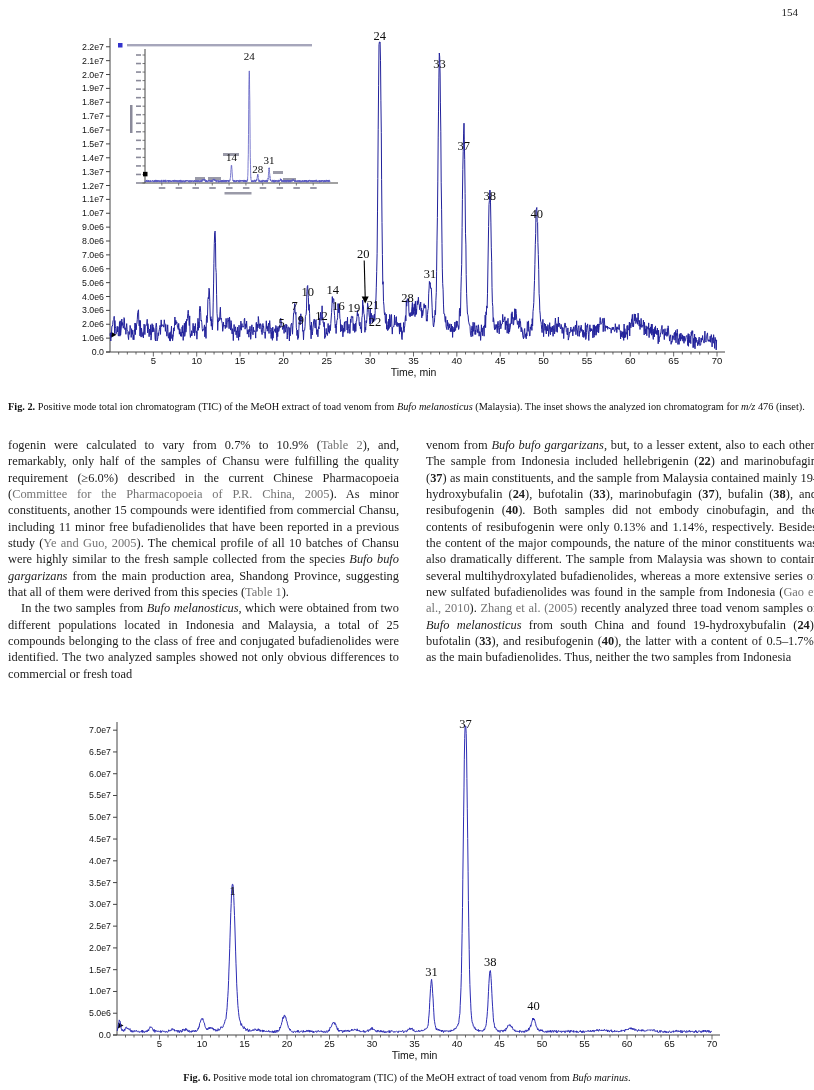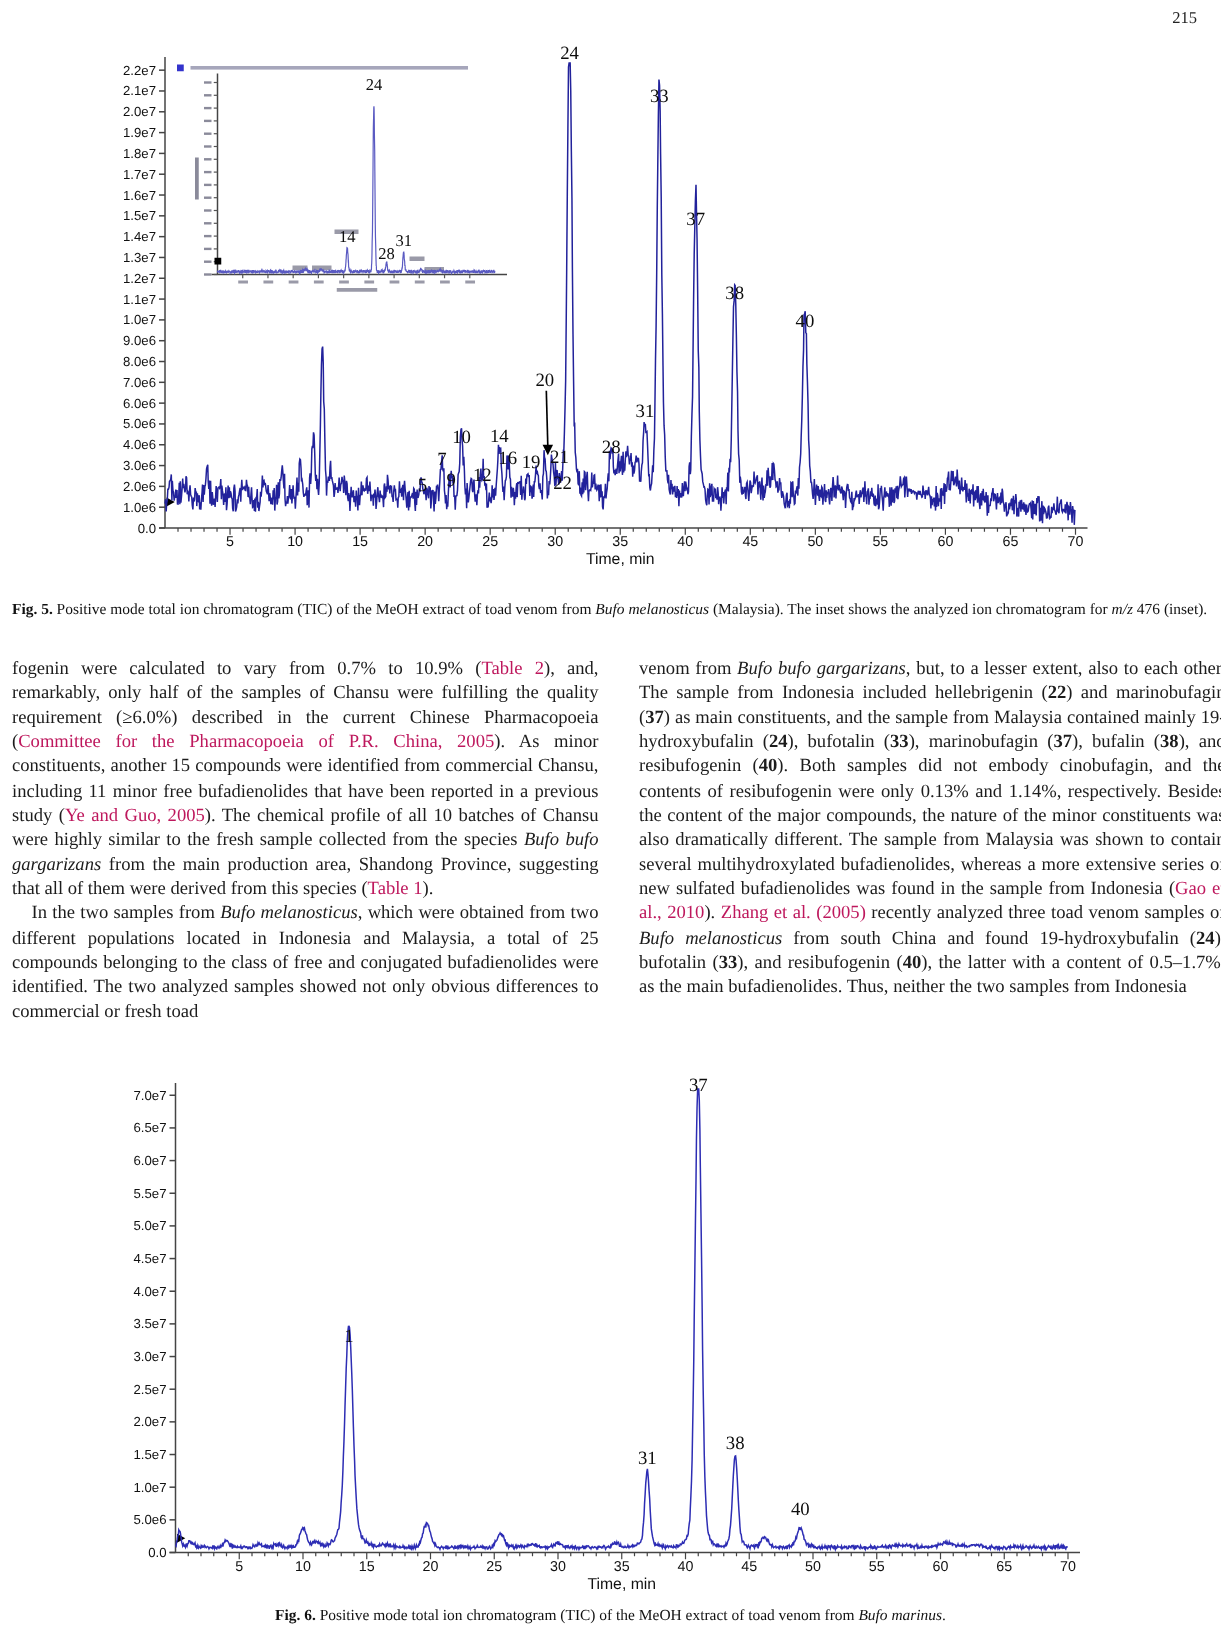--- a/index.html
+++ b/index.html
@@ -13,34 +13,34 @@
   #fig5inset{left:100px;top:38px;width:260px;height:172px;}
   #fig6{left:50px;top:712px;width:700px;height:354px;}
   .cap{position:absolute;font-size:10.3px;line-height:13.6px;color:#111;text-align:justify;}
   .cap5{left:8px;width:798px;top:400px;}
   .cap6{left:0;width:100%;top:1071px;text-align:center;font-family:Liberation Serif, serif;}
   .col{position:absolute;top:437px;width:391px;font-size:12.4px;line-height:16.35px;
        text-align:justify;color:#1c1c1c;}
   .colL{left:8px;} .colR{left:426px;}
   .col p{margin:0;}
   .col p.ind{text-indent:13px;}
-  .link{color:#be185d;}
+  .link{color:#737373;}
   
   .yt{font-family:"Liberation Sans",sans-serif;font-size:8.8px;fill:#111;}
   .xt{font-family:"Liberation Sans",sans-serif;font-size:9.5px;fill:#111;}
   .xl{font-family:"Liberation Sans",sans-serif;font-size:10.5px;fill:#111;}
   .pk{font-family:"Liberation Serif",serif;font-size:12.5px;fill:#0d0d0d;}
   .pkm{font-family:"Liberation Serif",serif;font-size:11px;fill:#0d0d0d;}
 </style>
 </head>
 <body>
 
 <div class="page">
 
-  <div class="page-num">215</div>
+  <div class="page-num">154</div>
 
   <svg id="fig5" class="fig">
       <line x1="60" y1="10" x2="60" y2="324" stroke="#444" stroke-width="1"></line>
       <line x1="56" y1="324" x2="675" y2="324" stroke="#444" stroke-width="1"></line>
       <line x1="56" y1="18.774774774774755" x2="60" y2="18.774774774774755" stroke="#444" stroke-width="1"></line>
       <text x="54" y="21.774774774774755" class="yt" text-anchor="end">2.2e7</text>
       <line x1="56" y1="32.648648648648646" x2="60" y2="32.648648648648646" stroke="#444" stroke-width="1"></line>
       <text x="54" y="35.648648648648646" class="yt" text-anchor="end">2.1e7</text>
       <line x1="56" y1="46.522522522522536" x2="60" y2="46.522522522522536" stroke="#444" stroke-width="1"></line>
       <text x="54" y="49.522522522522536" class="yt" text-anchor="end">2.0e7</text>
@@ -257,21 +257,21 @@
       <rect x="173" y="133" width="10" height="3" fill="#9a9aa8"></rect>
       <rect x="183" y="140" width="13" height="3" fill="#9a9aa8"></rect>
       <rect x="43" y="133.84" width="4.5" height="4.5" fill="#000"></rect>
       <polyline points="45.0,142.6 45.1,143.7 45.2,143.2 45.3,143.4 45.5,143.2 45.6,143.1 45.7,143.1 45.8,143.1 45.9,142.9 46.0,143.3 46.2,143.5 46.3,142.5 46.4,143.3 46.5,143.1 46.6,142.1 46.7,143.5 46.9,142.2 47.0,141.9 47.1,143.1 47.2,143.8 47.3,143.8 47.4,143.1 47.5,142.9 47.7,143.5 47.8,143.6 47.9,144.0 48.0,143.1 48.1,142.5 48.2,143.9 48.4,142.4 48.5,143.7 48.6,143.2 48.7,142.2 48.8,143.7 48.9,143.5 49.0,143.5 49.2,143.8 49.3,143.8 49.4,143.1 49.5,143.2 49.6,143.1 49.7,143.2 49.9,142.6 50.0,144.1 50.1,142.8 50.2,142.6 50.3,143.3 50.4,144.0 50.6,142.5 50.7,143.0 50.8,143.5 50.9,142.9 51.0,143.2 51.1,143.5 51.2,143.1 51.4,143.3 51.5,143.1 51.6,142.9 51.7,143.1 51.8,143.0 51.9,143.1 52.1,143.6 52.2,143.6 52.3,143.1 52.4,142.4 52.5,143.0 52.6,142.7 52.7,143.0 52.9,143.1 53.0,143.0 53.1,142.5 53.2,143.5 53.3,142.9 53.4,144.1 53.6,143.7 53.7,143.0 53.8,143.9 53.9,143.4 54.0,143.2 54.1,143.1 54.2,143.4 54.4,142.7 54.5,144.1 54.6,142.2 54.7,143.6 54.8,142.6 54.9,142.6 55.1,143.2 55.2,143.2 55.3,142.9 55.4,143.7 55.5,144.0 55.6,141.9 55.8,143.3 55.9,142.1 56.0,143.5 56.1,142.7 56.2,143.0 56.3,143.9 56.4,144.1 56.6,142.0 56.7,142.0 56.8,143.4 56.9,142.2 57.0,144.0 57.1,142.9 57.3,142.2 57.4,143.6 57.5,142.9 57.6,143.1 57.7,143.1 57.8,142.8 57.9,144.0 58.1,143.1 58.2,142.4 58.3,143.6 58.4,143.3 58.5,143.0 58.6,142.8 58.8,142.8 58.9,142.1 59.0,143.0 59.1,143.4 59.2,142.9 59.3,143.6 59.5,143.9 59.6,143.2 59.7,143.4 59.8,142.8 59.9,144.1 60.0,142.5 60.1,143.0 60.3,143.3 60.4,143.2 60.5,142.9 60.6,143.2 60.7,143.7 60.8,143.4 61.0,143.6 61.1,143.1 61.2,142.1 61.3,142.7 61.4,144.1 61.5,144.3 61.6,141.9 61.8,144.2 61.9,143.4 62.0,143.5 62.1,143.5 62.2,143.4 62.3,143.2 62.5,142.9 62.6,142.6 62.7,142.9 62.8,143.2 62.9,143.7 63.0,143.1 63.2,143.6 63.3,141.9 63.4,144.0 63.5,142.4 63.6,142.1 63.7,143.9 63.8,143.0 64.0,143.9 64.1,142.0 64.2,142.9 64.3,143.4 64.4,143.1 64.5,142.8 64.7,143.3 64.8,142.0 64.9,143.8 65.0,143.2 65.1,141.9 65.2,143.2 65.3,143.1 65.5,144.2 65.6,142.8 65.7,141.9 65.8,143.0 65.9,143.7 66.0,142.8 66.2,143.7 66.3,143.1 66.4,142.9 66.5,143.3 66.6,142.9 66.7,143.1 66.9,142.8 67.0,143.0 67.1,142.9 67.2,142.9 67.3,142.3 67.4,142.9 67.5,143.4 67.7,143.2 67.8,143.4 67.9,142.2 68.0,142.5 68.1,142.8 68.2,143.1 68.4,142.1 68.5,144.1 68.6,143.4 68.7,143.1 68.8,144.2 68.9,142.1 69.0,143.3 69.2,142.2 69.3,143.2 69.4,143.3 69.5,142.6 69.6,143.3 69.7,142.8 69.9,142.6 70.0,143.1 70.1,143.0 70.2,142.2 70.3,143.0 70.4,143.6 70.6,143.1 70.7,143.3 70.8,143.0 70.9,143.9 71.0,143.1 71.1,143.7 71.2,142.9 71.4,142.7 71.5,143.5 71.6,143.1 71.7,143.9 71.8,143.6 71.9,143.3 72.1,143.1 72.2,142.8 72.3,142.4 72.4,143.0 72.5,143.0 72.6,142.7 72.7,143.5 72.9,143.8 73.0,143.4 73.1,143.0 73.2,142.2 73.3,142.9 73.4,143.8 73.6,142.2 73.7,143.1 73.8,143.1 73.9,143.1 74.0,143.0 74.1,142.8 74.3,143.6 74.4,142.1 74.5,141.9 74.6,142.6 74.7,143.1 74.8,143.8 74.9,142.6 75.1,143.6 75.2,143.0 75.3,143.1 75.4,142.3 75.5,142.4 75.6,142.6 75.8,143.6 75.9,142.2 76.0,143.1 76.1,142.5 76.2,143.4 76.3,142.3 76.4,142.6 76.6,143.6 76.7,143.6 76.8,143.1 76.9,143.1 77.0,143.1 77.1,143.4 77.3,144.1 77.4,142.6 77.5,142.8 77.6,142.4 77.7,143.2 77.8,143.8 78.0,142.9 78.1,142.3 78.2,142.2 78.3,143.0 78.4,144.3 78.5,143.9 78.6,143.1 78.8,143.3 78.9,143.2 79.0,142.9 79.1,142.1 79.2,142.6 79.3,143.1 79.5,142.3 79.6,143.1 79.7,143.1 79.8,144.3 79.9,143.1 80.0,142.3 80.2,144.1 80.3,142.0 80.4,141.9 80.5,143.1 80.6,143.3 80.7,143.0 80.8,142.2 81.0,143.6 81.1,144.3 81.2,142.1 81.3,143.1 81.4,143.2 81.5,143.4 81.7,143.1 81.8,144.2 81.9,143.1 82.0,143.9 82.1,144.0 82.2,143.0 82.3,143.3 82.5,143.5 82.6,142.7 82.7,144.2 82.8,142.5 82.9,144.0 83.0,143.0 83.2,142.9 83.3,142.8 83.4,143.1 83.5,143.1 83.6,143.4 83.7,143.5 83.9,142.8 84.0,142.1 84.1,142.2 84.2,144.2 84.3,143.3 84.4,143.5 84.5,143.1 84.7,144.2 84.8,143.1 84.9,143.9 85.0,143.2 85.1,144.0 85.2,143.4 85.4,143.4 85.5,142.8 85.6,143.2 85.7,142.3 85.8,142.0 85.9,143.8 86.0,142.9 86.2,142.4 86.3,143.1 86.4,142.5 86.5,143.0 86.6,142.4 86.7,142.3 86.9,143.1 87.0,142.8 87.1,142.5 87.2,142.8 87.3,142.6 87.4,142.4 87.6,143.1 87.7,142.7 87.8,142.8 87.9,142.3 88.0,142.9 88.1,143.5 88.2,144.0 88.4,143.4 88.5,143.2 88.6,143.9 88.7,143.0 88.8,143.1 88.9,142.6 89.1,142.2 89.2,143.1 89.3,144.3 89.4,143.1 89.5,143.1 89.6,143.1 89.7,143.3 89.9,143.7 90.0,142.3 90.1,143.0 90.2,142.5 90.3,143.0 90.4,143.1 90.6,143.3 90.7,144.2 90.8,143.7 90.9,143.0 91.0,143.5 91.1,142.3 91.3,143.5 91.4,143.1 91.5,143.1 91.6,143.9 91.7,142.8 91.8,143.1 91.9,143.5 92.1,142.6 92.2,143.2 92.3,143.5 92.4,143.2 92.5,142.6 92.6,142.7 92.8,142.7 92.9,142.8 93.0,142.7 93.1,142.9 93.2,143.1 93.3,144.0 93.4,143.9 93.6,143.0 93.7,144.1 93.8,143.2 93.9,143.2 94.0,143.0 94.1,142.0 94.3,143.1 94.4,143.1 94.5,143.5 94.6,143.1 94.7,143.4 94.8,142.0 95.0,142.9 95.1,143.0 95.2,143.2 95.3,142.7 95.4,143.8 95.5,143.1 95.6,144.0 95.8,142.5 95.9,143.9 96.0,143.2 96.1,142.7 96.2,143.1 96.3,142.2 96.5,142.7 96.6,143.3 96.7,143.7 96.8,142.7 96.9,143.7 97.0,143.1 97.1,143.4 97.3,142.4 97.4,143.2 97.5,143.1 97.6,143.1 97.7,144.1 97.8,142.7 98.0,143.7 98.1,142.2 98.2,143.1 98.3,143.7 98.4,143.1 98.5,143.1 98.7,143.2 98.8,142.5 98.9,143.2 99.0,142.2 99.1,142.6 99.2,143.5 99.3,143.4 99.5,142.9 99.6,143.1 99.7,144.2 99.8,144.0 99.9,143.5 100.0,143.1 100.2,143.7 100.3,143.8 100.4,142.9 100.5,143.1 100.6,143.9 100.7,143.3 100.8,142.0 101.0,143.0 101.1,143.7 101.2,143.1 101.3,143.2 101.4,144.0 101.5,142.2 101.7,141.8 101.8,143.2 101.9,143.2 102.0,143.9 102.1,142.7 102.2,142.2 102.4,142.6 102.5,141.4 102.6,141.7 102.7,142.4 102.8,142.8 102.9,142.1 103.0,141.9 103.2,142.1 103.3,141.5 103.4,141.6 103.5,141.8 103.6,141.5 103.7,141.2 103.9,142.1 104.0,141.7 104.1,142.0 104.2,142.2 104.3,142.8 104.4,140.9 104.5,141.4 104.7,142.0 104.8,141.5 104.9,141.8 105.0,143.0 105.1,143.2 105.2,141.6 105.4,142.3 105.5,142.7 105.6,143.9 105.7,143.6 105.8,142.8 105.9,144.1 106.1,142.9 106.2,142.1 106.3,142.9 106.4,143.8 106.5,142.1 106.6,143.0 106.7,143.6 106.9,143.2 107.0,142.6 107.1,143.1 107.2,143.3 107.3,143.0 107.4,143.9 107.6,144.2 107.7,143.1 107.8,143.1 107.9,142.9 108.0,143.4 108.1,142.8 108.2,143.1 108.4,142.8 108.5,142.7 108.6,142.1 108.7,143.1 108.8,142.2 108.9,142.8 109.1,143.6 109.2,142.4 109.3,142.8 109.4,142.5 109.5,142.9 109.6,142.5 109.8,143.1 109.9,143.2 110.0,143.4 110.1,142.5 110.2,143.1 110.3,142.9 110.4,143.8 110.6,143.1 110.7,142.3 110.8,142.5 110.9,143.2 111.0,142.1 111.1,144.0 111.3,143.1 111.4,143.3 111.5,143.0 111.6,142.0 111.7,143.9 111.8,143.7 111.9,143.1 112.1,144.0 112.2,143.0 112.3,142.9 112.4,142.6 112.5,142.1 112.6,143.0 112.8,143.0 112.9,143.4 113.0,142.8 113.1,142.0 113.2,141.1 113.3,141.8 113.5,142.1 113.6,141.3 113.7,141.3 113.8,140.9 113.9,141.3 114.0,142.0 114.1,142.0 114.3,141.7 114.4,142.5 114.5,142.2 114.6,141.8 114.7,141.3 114.8,142.9 115.0,142.4 115.1,142.0 115.2,142.6 115.3,142.8 115.4,142.6 115.5,141.9 115.6,143.0 115.8,142.5 115.9,143.1 116.0,143.5 116.1,143.2 116.2,142.6 116.3,144.2 116.5,142.5 116.6,143.1 116.7,142.4 116.8,142.9 116.9,143.2 117.0,143.2 117.2,143.4 117.3,143.2 117.4,143.1 117.5,143.3 117.6,142.4 117.7,143.1 117.8,142.8 118.0,143.1 118.1,143.3 118.2,143.3 118.3,142.7 118.4,144.3 118.5,142.5 118.7,144.1 118.8,143.1 118.9,142.9 119.0,142.9 119.1,143.4 119.2,143.0 119.3,142.7 119.5,143.4 119.6,144.1 119.7,143.1 119.8,142.8 119.9,143.9 120.0,142.7 120.2,143.0 120.3,143.0 120.4,143.9 120.5,143.3 120.6,142.4 120.7,143.7 120.9,143.0 121.0,143.2 121.1,142.9 121.2,142.7 121.3,144.0 121.4,142.6 121.5,144.1 121.7,143.4 121.8,142.0 121.9,143.2 122.0,143.6 122.1,144.1 122.2,142.3 122.4,143.7 122.5,142.5 122.6,142.0 122.7,143.9 122.8,142.8 122.9,142.9 123.0,143.0 123.2,142.7 123.3,144.1 123.4,143.4 123.5,143.4 123.6,143.0 123.7,141.9 123.9,143.9 124.0,143.1 124.1,143.8 124.2,142.7 124.3,143.8 124.4,143.1 124.6,143.0 124.7,142.8 124.8,142.4 124.9,143.3 125.0,142.2 125.1,144.2 125.2,142.0 125.4,142.5 125.5,143.2 125.6,142.0 125.7,143.1 125.8,143.1 125.9,143.1 126.1,143.0 126.2,144.1 126.3,142.6 126.4,143.7 126.5,142.0 126.6,143.0 126.7,143.1 126.9,142.8 127.0,143.1 127.1,142.9 127.2,142.4 127.3,142.2 127.4,142.9 127.6,142.5 127.7,142.8 127.8,142.8 127.9,142.0 128.0,143.5 128.1,143.0 128.3,143.9 128.4,143.2 128.5,142.0 128.6,143.3 128.7,144.2 128.8,142.7 128.9,144.0 129.1,143.6 129.2,143.2 129.3,143.0 129.4,143.1 129.5,142.4 129.6,142.9 129.8,142.4 129.9,141.8 130.0,142.1 130.1,142.2 130.2,140.8 130.3,140.1 130.4,139.7 130.6,137.2 130.7,135.1 130.8,134.4 130.9,132.1 131.0,131.3 131.1,130.1 131.3,127.2 131.4,127.3 131.5,127.3 131.6,127.4 131.7,127.7 131.8,130.0 132.0,131.5 132.1,133.6 132.2,136.2 132.3,136.1 132.4,139.4 132.5,140.2 132.6,140.5 132.8,141.8 132.9,142.8 133.0,142.5 133.1,142.3 133.2,142.1 133.3,143.1 133.5,143.1 133.6,142.0 133.7,143.3 133.8,143.1 133.9,144.1 134.0,143.0 134.1,142.3 134.3,142.8 134.4,143.5 134.5,142.3 134.6,143.3 134.7,143.6 134.8,142.8 135.0,143.6 135.1,144.2 135.2,143.0 135.3,143.3 135.4,143.1 135.5,143.3 135.7,142.6 135.8,142.4 135.9,142.4 136.0,143.4 136.1,143.9 136.2,143.3 136.3,142.6 136.5,143.8 136.6,142.2 136.7,143.5 136.8,142.9 136.9,143.4 137.0,142.8 137.2,142.3 137.3,142.5 137.4,142.7 137.5,142.8 137.6,142.3 137.7,143.1 137.8,142.9 138.0,142.9 138.1,143.1 138.2,143.2 138.3,142.1 138.4,142.7 138.5,144.1 138.7,143.1 138.8,143.1 138.9,142.7 139.0,143.4 139.1,143.6 139.2,143.5 139.4,143.8 139.5,144.2 139.6,143.2 139.7,141.9 139.8,143.9 139.9,143.1 140.0,143.3 140.2,143.3 140.3,142.5 140.4,143.1 140.5,142.1 140.6,142.0 140.7,142.9 140.9,143.6 141.0,143.1 141.1,142.6 141.2,142.8 141.3,142.4 141.4,142.8 141.5,143.3 141.7,142.8 141.8,142.7 141.9,142.8 142.0,142.0 142.1,143.1 142.2,142.0 142.4,143.1 142.5,143.3 142.6,142.9 142.7,142.4 142.8,142.1 142.9,142.7 143.1,142.7 143.2,143.6 143.3,142.7 143.4,143.3 143.5,142.5 143.6,144.0 143.7,143.7 143.9,142.3 144.0,143.2 144.1,141.9 144.2,142.6 144.3,142.3 144.4,143.9 144.6,142.1 144.7,143.2 144.8,142.3 144.9,142.1 145.0,142.6 145.1,143.2 145.2,142.5 145.4,143.5 145.5,142.2 145.6,143.0 145.7,142.0 145.8,144.2 145.9,143.0 146.1,142.6 146.2,143.9 146.3,143.0 146.4,143.8 146.5,143.0 146.6,143.5 146.8,142.9 146.9,142.5 147.0,142.4 147.1,142.8 147.2,143.0 147.3,143.4 147.4,141.4 147.6,142.1 147.7,138.6 147.8,137.7 147.9,134.9 148.0,130.5 148.1,123.7 148.3,116.6 148.4,106.8 148.5,96.5 148.6,84.0 148.7,71.5 148.8,57.8 148.9,46.8 149.1,38.8 149.2,33.8 149.3,32.9 149.4,34.7 149.5,41.2 149.6,51.5 149.8,62.7 149.9,76.2 150.0,88.1 150.1,100.3 150.2,111.5 150.3,119.6 150.5,126.6 150.6,132.2 150.7,135.9 150.8,139.4 150.9,139.1 151.0,142.1 151.1,142.3 151.3,142.5 151.4,142.7 151.5,144.0 151.6,143.2 151.7,143.1 151.8,143.6 152.0,142.0 152.1,143.5 152.2,143.0 152.3,143.8 152.4,144.0 152.5,142.8 152.6,142.7 152.8,143.1 152.9,143.0 153.0,144.0 153.1,142.9 153.2,143.5 153.3,144.0 153.5,143.1 153.6,143.0 153.7,142.9 153.8,143.2 153.9,143.1 154.0,142.2 154.2,143.6 154.3,141.9 154.4,141.9 154.5,143.1 154.6,142.8 154.7,142.5 154.8,142.1 155.0,142.8 155.1,143.4 155.2,141.9 155.3,144.1 155.4,143.1 155.5,143.5 155.7,143.6 155.8,142.8 155.9,143.1 156.0,142.6 156.1,142.0 156.2,143.1 156.3,143.1 156.5,141.7 156.6,141.6 156.7,141.2 156.8,142.4 156.9,141.3 157.0,140.2 157.2,140.1 157.3,138.5 157.4,138.6 157.5,137.6 157.6,136.7 157.7,137.6 157.9,136.3 158.0,138.4 158.1,138.0 158.2,139.4 158.3,139.8 158.4,141.8 158.5,141.7 158.7,141.9 158.8,142.8 158.9,142.8 159.0,143.8 159.1,141.8 159.2,143.4 159.4,143.3 159.5,143.1 159.6,142.4 159.7,142.2 159.8,142.7 159.9,143.6 160.0,143.2 160.2,143.5 160.3,144.1 160.4,143.3 160.5,143.8 160.6,142.9 160.7,142.8 160.9,143.2 161.0,143.0 161.1,143.1 161.2,144.2 161.3,142.4 161.4,143.1 161.6,144.1 161.7,142.9 161.8,143.2 161.9,142.9 162.0,142.9 162.1,144.1 162.2,143.3 162.4,143.9 162.5,142.9 162.6,143.0 162.7,144.2 162.8,141.9 162.9,143.1 163.1,142.3 163.2,143.1 163.3,143.2 163.4,142.1 163.5,143.1 163.6,142.8 163.7,142.6 163.9,142.8 164.0,143.4 164.1,142.7 164.2,143.1 164.3,142.6 164.4,144.0 164.6,143.0 164.7,143.2 164.8,143.2 164.9,143.1 165.0,142.4 165.1,143.9 165.3,142.9 165.4,143.1 165.5,143.9 165.6,143.1 165.7,142.7 165.8,143.5 165.9,142.3 166.1,143.5 166.2,142.4 166.3,142.3 166.4,141.9 166.5,143.0 166.6,142.5 166.8,143.3 166.9,144.2 167.0,142.1 167.1,143.7 167.2,143.0 167.3,142.7 167.4,144.0 167.6,142.9 167.7,142.0 167.8,142.5 167.9,141.8 168.0,140.3 168.1,141.2 168.3,139.4 168.4,137.2 168.5,135.8 168.6,133.8 168.7,133.4 168.8,131.9 169.0,130.1 169.1,130.8 169.2,129.7 169.3,131.3 169.4,132.0 169.5,134.7 169.6,135.1 169.8,136.6 169.9,139.4 170.0,138.7 170.1,140.1 170.2,142.1 170.3,141.6 170.5,142.4 170.6,141.6 170.7,141.9 170.8,142.8 170.9,143.0 171.0,143.0 171.1,142.9 171.3,143.1 171.4,143.1 171.5,143.4 171.6,143.1 171.7,142.7 171.8,143.1 172.0,143.5 172.1,143.8 172.2,142.6 172.3,142.9 172.4,142.5 172.5,142.6 172.6,141.9 172.8,143.4 172.9,142.1 173.0,143.9 173.1,142.6 173.2,142.1 173.3,142.9 173.5,142.4 173.6,143.7 173.7,142.6 173.8,143.1 173.9,144.3 174.0,143.1 174.2,141.9 174.3,143.2 174.4,144.2 174.5,143.1 174.6,143.4 174.7,143.1 174.8,142.9 175.0,143.1 175.1,142.4 175.2,143.1 175.3,142.6 175.4,144.0 175.5,143.8 175.7,143.3 175.8,142.1 175.9,143.8 176.0,143.2 176.1,142.0 176.2,143.2 176.3,142.7 176.5,143.1 176.6,143.0 176.7,143.0 176.8,143.2 176.9,143.4 177.0,143.0 177.2,142.8 177.3,142.3 177.4,143.0 177.5,143.9 177.6,143.9 177.7,143.9 177.9,143.9 178.0,144.1 178.1,142.3 178.2,143.4 178.3,142.9 178.4,141.9 178.5,143.2 178.7,143.1 178.8,144.0 178.9,143.5 179.0,142.6 179.1,143.6 179.2,143.6 179.4,143.5 179.5,142.1 179.6,142.1 179.7,142.9 179.8,142.9 179.9,142.3 180.0,142.6 180.2,142.1 180.3,142.5 180.4,140.6 180.5,141.8 180.6,141.8 180.7,142.1 180.9,141.0 181.0,142.0 181.1,141.5 181.2,142.3 181.3,141.6 181.4,143.3 181.6,141.9 181.7,143.9 181.8,143.0 181.9,142.9 182.0,142.9 182.1,142.1 182.2,142.8 182.4,142.8 182.5,143.0 182.6,143.8 182.7,143.1 182.8,142.3 182.9,143.1 183.1,144.0 183.2,143.1 183.3,143.2 183.4,143.7 183.5,142.3 183.6,142.5 183.7,143.4 183.9,143.1 184.0,144.2 184.1,144.2 184.2,143.0 184.3,142.4 184.4,143.1 184.6,142.2 184.7,143.2 184.8,142.6 184.9,143.1 185.0,144.1 185.1,142.9 185.3,143.5 185.4,143.1 185.5,142.0 185.6,143.1 185.7,142.1 185.8,143.3 185.9,143.5 186.1,143.9 186.2,144.3 186.3,142.9 186.4,143.9 186.5,143.1 186.6,142.1 186.8,143.1 186.9,142.5 187.0,143.0 187.1,142.2 187.2,143.3 187.3,144.1 187.4,142.9 187.6,142.5 187.7,143.2 187.8,141.9 187.9,142.5 188.0,142.7 188.1,142.1 188.3,143.0 188.4,143.2 188.5,144.2 188.6,143.7 188.7,142.1 188.8,143.4 189.0,142.0 189.1,144.0 189.2,142.1 189.3,142.9 189.4,144.0 189.5,144.1 189.6,142.9 189.8,142.3 189.9,142.0 190.0,143.1 190.1,143.1 190.2,143.1 190.3,142.0 190.5,143.9 190.6,144.2 190.7,143.0 190.8,143.7 190.9,143.4 191.0,143.7 191.1,142.5 191.3,143.3 191.4,142.8 191.5,142.3 191.6,142.7 191.7,141.9 191.8,143.1 192.0,143.1 192.1,142.4 192.2,143.5 192.3,142.6 192.4,142.3 192.5,143.0 192.7,142.8 192.8,142.5 192.9,141.5 193.0,142.8 193.1,142.2 193.2,141.8 193.3,142.0 193.5,141.5 193.6,142.2 193.7,142.8 193.8,142.1 193.9,142.6 194.0,142.4 194.2,142.1 194.3,142.1 194.4,143.2 194.5,142.1 194.6,142.9 194.7,144.0 194.8,142.9 195.0,142.1 195.1,143.0 195.2,143.8 195.3,143.7 195.4,143.0 195.5,142.6 195.7,143.1 195.8,143.6 195.9,142.2 196.0,143.0 196.1,143.4 196.2,143.1 196.4,143.0 196.5,143.9 196.6,143.6 196.7,143.7 196.8,143.1 196.9,143.1 197.0,142.8 197.2,143.0 197.3,143.6 197.4,144.0 197.5,143.3 197.6,142.4 197.7,142.5 197.9,143.2 198.0,143.3 198.1,144.2 198.2,142.1 198.3,143.0 198.4,142.8 198.5,143.1 198.7,143.1 198.8,143.0 198.9,143.6 199.0,143.0 199.1,143.4 199.2,143.1 199.4,143.5 199.5,143.1 199.6,142.2 199.7,144.2 199.8,143.2 199.9,143.2 200.1,142.0 200.2,142.8 200.3,143.1 200.4,143.6 200.5,143.1 200.6,143.0 200.7,143.8 200.9,144.2 201.0,143.5 201.1,144.1 201.2,143.9 201.3,143.3 201.4,144.0 201.6,143.2 201.7,143.1 201.8,143.1 201.9,143.0 202.0,142.4 202.1,143.7 202.2,143.2 202.4,142.5 202.5,143.6 202.6,143.1 202.7,142.4 202.8,142.6 202.9,143.6 203.1,144.1 203.2,143.9 203.3,143.9 203.4,143.7 203.5,142.7 203.6,143.3 203.8,143.6 203.9,142.8 204.0,143.5 204.1,142.7 204.2,142.7 204.3,143.0 204.4,143.9 204.6,142.2 204.7,144.0 204.8,143.7 204.9,142.1 205.0,142.8 205.1,143.8 205.3,143.4 205.4,142.5 205.5,142.2 205.6,143.4 205.7,142.3 205.8,142.2 205.9,142.1 206.1,143.3 206.2,142.2 206.3,142.3 206.4,144.1 206.5,142.0 206.6,143.0 206.8,143.0 206.9,144.3 207.0,143.1 207.1,143.1 207.2,143.0 207.3,143.7 207.5,143.7 207.6,143.0 207.7,143.3 207.8,143.1 207.9,143.6 208.0,142.2 208.1,143.0 208.3,144.1 208.4,142.2 208.5,142.6 208.6,143.5 208.7,143.0 208.8,143.3 209.0,142.0 209.1,143.3 209.2,143.0 209.3,142.6 209.4,142.8 209.5,142.9 209.6,141.9 209.8,142.4 209.9,142.7 210.0,143.2 210.1,142.0 210.2,143.4 210.3,143.3 210.5,142.8 210.6,143.0 210.7,143.8 210.8,143.1 210.9,142.7 211.0,143.2 211.2,142.9 211.3,143.5 211.4,142.5 211.5,142.3 211.6,142.4 211.7,142.9 211.8,143.4 212.0,143.1 212.1,142.1 212.2,144.0 212.3,142.6 212.4,142.7 212.5,143.4 212.7,144.1 212.8,143.1 212.9,143.0 213.0,143.2 213.1,143.4 213.2,142.3 213.3,143.2 213.5,143.3 213.6,142.9 213.7,143.6 213.8,142.9 213.9,143.8 214.0,142.5 214.2,143.1 214.3,142.4 214.4,143.0 214.5,142.9 214.6,143.1 214.7,143.8 214.9,142.9 215.0,142.2 215.1,143.1 215.2,142.2 215.3,142.9 215.4,143.1 215.5,143.6 215.7,143.6 215.8,142.3 215.9,143.7 216.0,143.1 216.1,141.9 216.2,142.0 216.4,143.1 216.5,141.9 216.6,143.4 216.7,143.8 216.8,143.8 216.9,143.2 217.0,143.1 217.2,143.2 217.3,143.0 217.4,144.1 217.5,142.9 217.6,143.2 217.7,143.3 217.9,143.3 218.0,142.6 218.1,144.0 218.2,143.1 218.3,143.1 218.4,143.4 218.6,143.0 218.7,143.2 218.8,143.0 218.9,142.6 219.0,142.4 219.1,142.2 219.2,142.1 219.4,143.5 219.5,142.2 219.6,144.3 219.7,143.1 219.8,143.8 219.9,142.4 220.1,143.2 220.2,143.5 220.3,143.1 220.4,142.8 220.5,144.0 220.6,144.0 220.7,143.3 220.9,142.9 221.0,142.2 221.1,143.2 221.2,144.0 221.3,142.9 221.4,143.2 221.6,143.5 221.7,143.7 221.8,142.3 221.9,143.1 222.0,143.1 222.1,142.1 222.3,143.3 222.4,142.8 222.5,143.1 222.6,143.1 222.7,142.9 222.8,143.1 222.9,143.1 223.1,142.0 223.2,143.1 223.3,143.5 223.4,143.2 223.5,144.2 223.6,143.3 223.8,143.4 223.9,143.1 224.0,143.8 224.1,143.0 224.2,143.2 224.3,142.0 224.4,143.1 224.6,143.7 224.7,142.4 224.8,143.2 224.9,144.1 225.0,143.5 225.1,144.0 225.3,142.9 225.4,143.1 225.5,143.1 225.6,144.0 225.7,143.2 225.8,142.1 226.0,143.7 226.1,143.3 226.2,143.1 226.3,143.0 226.4,141.9 226.5,143.0 226.6,143.1 226.8,142.5 226.9,143.9 227.0,142.5 227.1,143.1 227.2,143.1 227.3,143.0 227.5,143.0 227.6,142.0 227.7,142.4 227.8,143.0 227.9,142.2 228.0,144.1 228.1,143.7 228.3,142.7 228.4,143.8 228.5,143.1 228.6,142.4 228.7,143.2 228.8,142.3 229.0,143.1 229.1,142.6 229.2,141.9 229.3,143.1 229.4,142.9 229.5,143.2 229.7,144.0 229.8,142.9 229.9,142.9 230.0,143.1" fill="none" stroke="#5a5ac2" stroke-width="0.8"></polyline>
       <text x="131.44545454545454" y="123.08" class="pkm" text-anchor="middle">14</text>
       <text x="149.27272727272725" y="22" class="pkm" text-anchor="middle">24</text>
       <text x="157.6818181818182" y="134.68" class="pkm" text-anchor="middle">28</text>
       <text x="169.11818181818182" y="126.28" class="pkm" text-anchor="middle">31</text>
     </svg>
 
-  <div class="cap cap5"><span style="font-weight: bold;">Fig. 5.</span><span> Positive mode total ion chromatogram (TIC) of the MeOH extract of toad venom from </span><span style="font-style: italic;">Bufo melanosticus</span><span> (Malaysia). The inset shows the analyzed ion chromatogram for </span><span style="font-style: italic;">m/z</span><span> 476 (inset).</span></div>
+  <div class="cap cap5"><span style="font-weight: bold;">Fig. 2.</span><span> Positive mode total ion chromatogram (TIC) of the MeOH extract of toad venom from </span><span style="font-style: italic;">Bufo melanosticus</span><span> (Malaysia). The inset shows the analyzed ion chromatogram for </span><span style="font-style: italic;">m/z</span><span> 476 (inset).</span></div>
 
   <div class="col colL">
     <p><span>fogenin were calculated to vary from 0.7% to 10.9% (</span><span class="link">Table 2</span><span>), and, remarkably, only half of the samples of Chansu were fulfilling the quality requirement (≥6.0%) described in the current Chinese Pharmacopoeia (</span><span class="link">Committee for the Pharmacopoeia of P.R. China, 2005</span><span>). As minor constituents, another 15 compounds were identified from commercial Chansu, including 11 minor free bufadienolides that have been reported in a previous study (</span><span class="link">Ye and Guo, 2005</span><span>). The chemical profile of all 10 batches of Chansu were highly similar to the fresh sample collected from the species </span><span style="font-style: italic;">Bufo bufo gargarizans</span><span> from the main production area, Shandong Province, suggesting that all of them were derived from this species (</span><span class="link">Table 1</span><span>).</span></p>
     <p class="ind"><span>In the two samples from </span><span style="font-style: italic;">Bufo melanosticus</span><span>, which were obtained from two different populations located in Indonesia and Malaysia, a total of 25 compounds belonging to the class of free and conjugated bufadienolides were identified. The two analyzed samples showed not only obvious differences to commercial or fresh toad</span></p>
   </div>
 
   <div class="col colR">
     <p><span>venom from </span><span style="font-style: italic;">Bufo bufo gargarizans</span><span>, but, to a lesser extent, also to each other. The sample from Indonesia included hellebrigenin (</span><span style="font-weight: bold;">22</span><span>) and marinobufagin (</span><span style="font-weight: bold;">37</span><span>) as main constituents, and the sample from Malaysia contained mainly 19-hydroxybufalin (</span><span style="font-weight: bold;">24</span><span>), bufotalin (</span><span style="font-weight: bold;">33</span><span>), marinobufagin (</span><span style="font-weight: bold;">37</span><span>), bufalin (</span><span style="font-weight: bold;">38</span><span>), and resibufogenin (</span><span style="font-weight: bold;">40</span><span>). Both samples did not embody cinobufagin, and the contents of resibufogenin were only 0.13% and 1.14%, respectively. Besides the content of the major compounds, the nature of the minor constituents was also dramatically different. The sample from Malaysia was shown to contain several multihydroxylated bufadienolides, whereas a more extensive series of new sulfated bufadienolides was found in the sample from Indonesia (</span><span class="link">Gao et al., 2010</span><span>). </span><span class="link">Zhang et al. (2005)</span><span> recently analyzed three toad venom samples of </span><span style="font-style: italic;">Bufo melanosticus</span><span> from south China and found 19-hydroxybufalin (</span><span style="font-weight: bold;">24</span><span>), bufotalin (</span><span style="font-weight: bold;">33</span><span>), and resibufogenin (</span><span style="font-weight: bold;">40</span><span>), the latter with a content of 0.5–1.7%, as the main bufadienolides. Thus, neither the two samples from Indonesia</span></p>
   </div>
 

